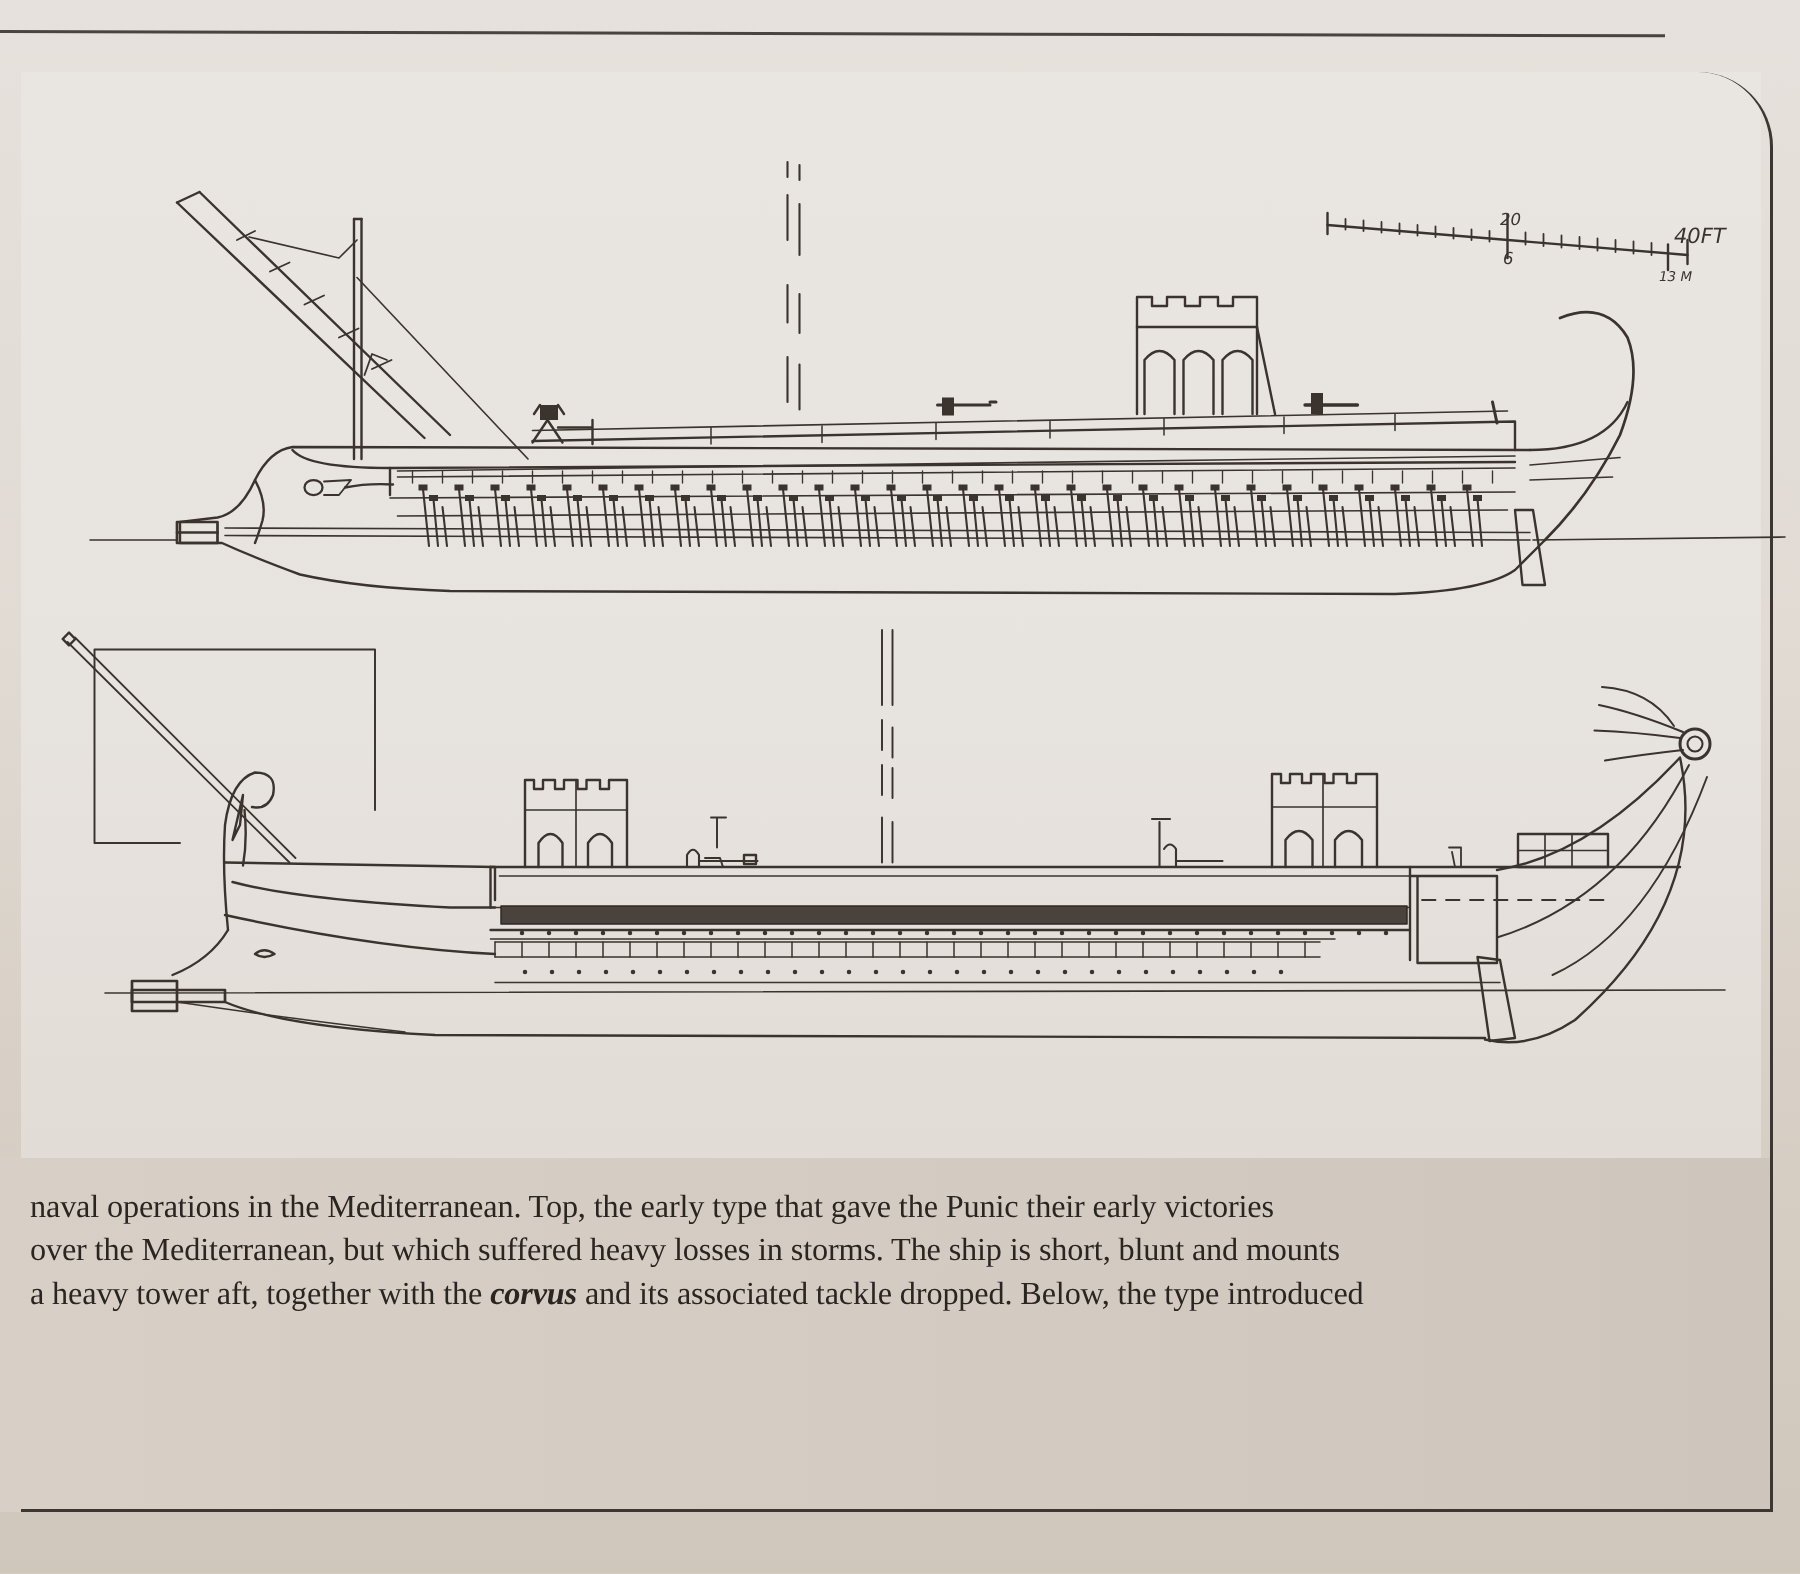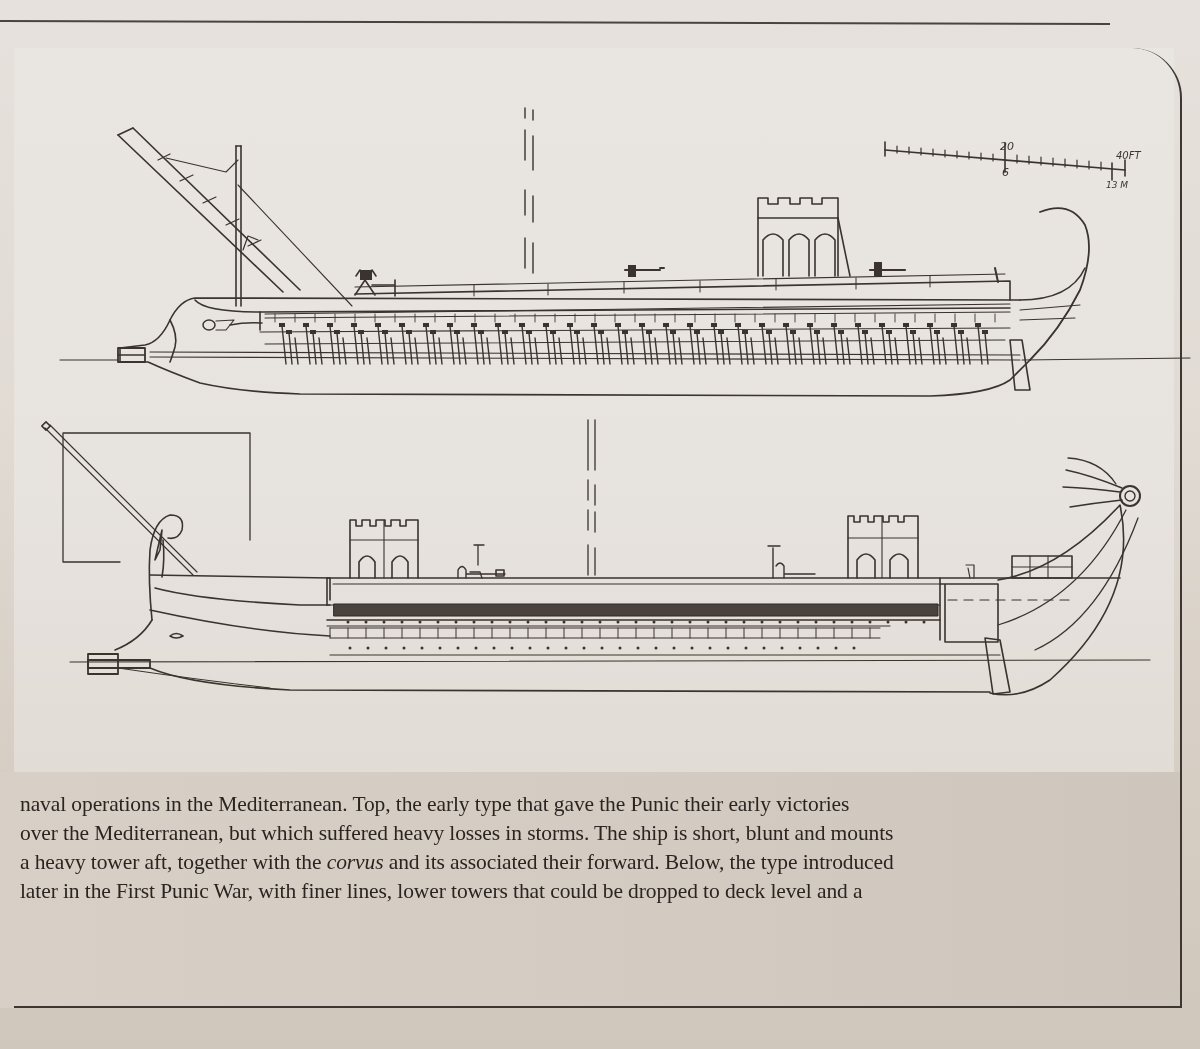--- a/index.html
+++ b/index.html
@@ -31,21 +31,21 @@
     position: absolute; left: 0; top: 772px; width: 1180px; height: 236px;
     background: linear-gradient(90deg, #d8cfc6 0%, #d3cac1 60%, #cec5bd 100%);
   }
   .figure-svg { position: absolute; left: 0; top: 0; }
   .caption {
     position: absolute; left: 20px; top: 790px; width: 1140px;
     font-size: 21.5px; line-height: 29px; color: #2b2522;
     letter-spacing: -0.1px;
   }
   .caption .line { display: block; white-space: nowrap; }
-  .caption em { font-style: italic; }
+  .caption em { font-style: italic; font-weight: bold; }
   .scale-label {
     position: absolute; font-family: "DejaVu Sans", sans-serif; color: #3a3430;
     font-style: italic;
   }
 </style>
 </head>
 <body>
 
 <div class="page-bg"></div>
 <div class="page-edge-top"></div>
@@ -404,21 +404,20 @@
     <circle cx="1130" cy="496" r="5" stroke-width="1.4"></circle>
     <path d="M1122 488 Q1090 475 1066 470 M1120 492 Q1090 488 1063 487 M1122 500 Q1095 503 1070 507" stroke-width="1.4"></path>
     <path d="M1116 484 Q1100 460 1068 458" stroke-width="1.3"></path>
 
     <path d="M985 638 L993 694 L1010 692 L1000 640 Z"></path>
   </g>
 </svg>
 
 <div class="scale-label" style="left:1000px;top:128px;font-size:11px;margin-top:12px;">20</div>
 <div class="scale-label" style="left:1002px;top:166px;font-size:11px;">6</div>
-<div class="scale-label" style="left:1116px;top:150px;font-size:10px;">40FT</div>
+<div class="scale-label" style="left:1116px;top:150px;font-size:14px;">40FT</div>
 <div class="scale-label" style="left:1106px;top:180px;font-size:9px;">13 M</div>
 
 <div class="caption">
   <span class="line">naval operations in the Mediterranean. Top, the early type that gave the Punic their early victories</span>
   <span class="line">over the Mediterranean, but which suffered heavy losses in storms. The ship is short, blunt and mounts</span>
-  <span class="line"><span>a heavy tower aft, together with the </span><em>corvus</em><span> and its associated their forward. Below, the type introduced</span></span>
-  <span class="line">later in the First Punic War, with finer lines, lower towers that could be dropped to deck level and a</span>
+  <span class="line"><span>a heavy tower aft, together with the </span><em>corvus</em><span> and its associated tackle dropped. Below, the type introduced</span></span>
 </div>
 
 </body></html>

